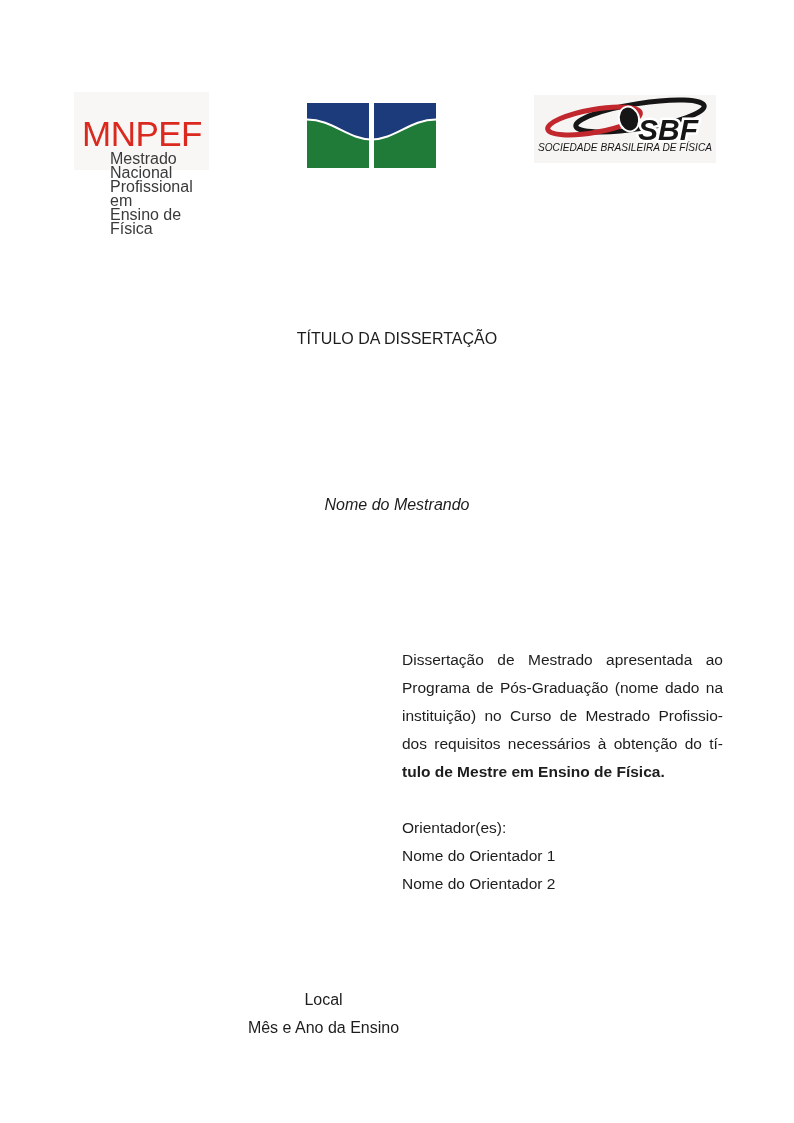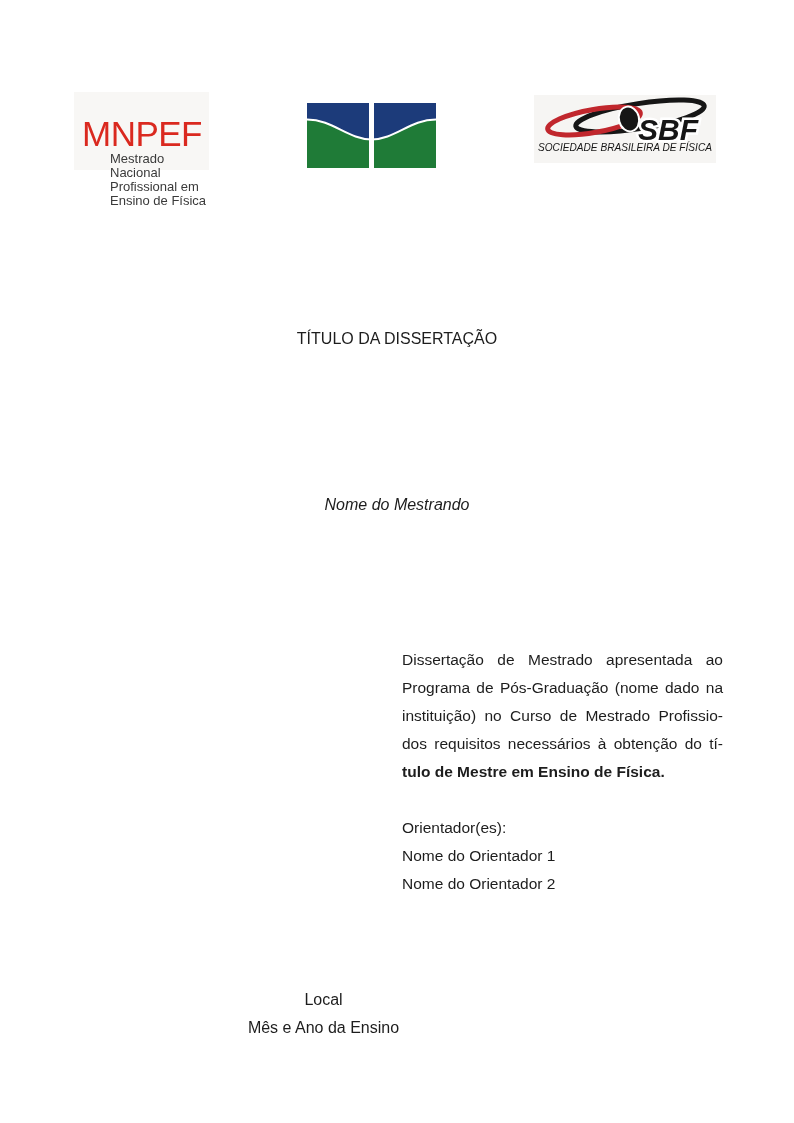--- a/index.html
+++ b/index.html
@@ -15,21 +15,21 @@
   
   .logo-mnpef {
     position:absolute; left:74px; top:92px; width:135px; height:78px;
     background:#f8f7f5;
   }
   .mnpef-acronym {
     font-size:35px; line-height:35px; letter-spacing:-0.5px;
     margin:24px 0 0 8px; font-weight:400;
   }
   .mnpef-sub {
-    margin:1px 0 16px 36px; font-size:13px; line-height:14px; color:#3a3a3a;
+    margin:1px 0 16px 36px; font-size:16px; line-height:14px; color:#3a3a3a;
   }
 
   .logo-unb { position:absolute; left:307px; top:103px; width:129px; height:65px; }
   .logo-unb svg { display:block; }
 
   .logo-sbf {
     position:absolute; left:534px; top:95px; width:182px; height:68px;
     background:#f6f5f3;
     text-align:center;
   }

